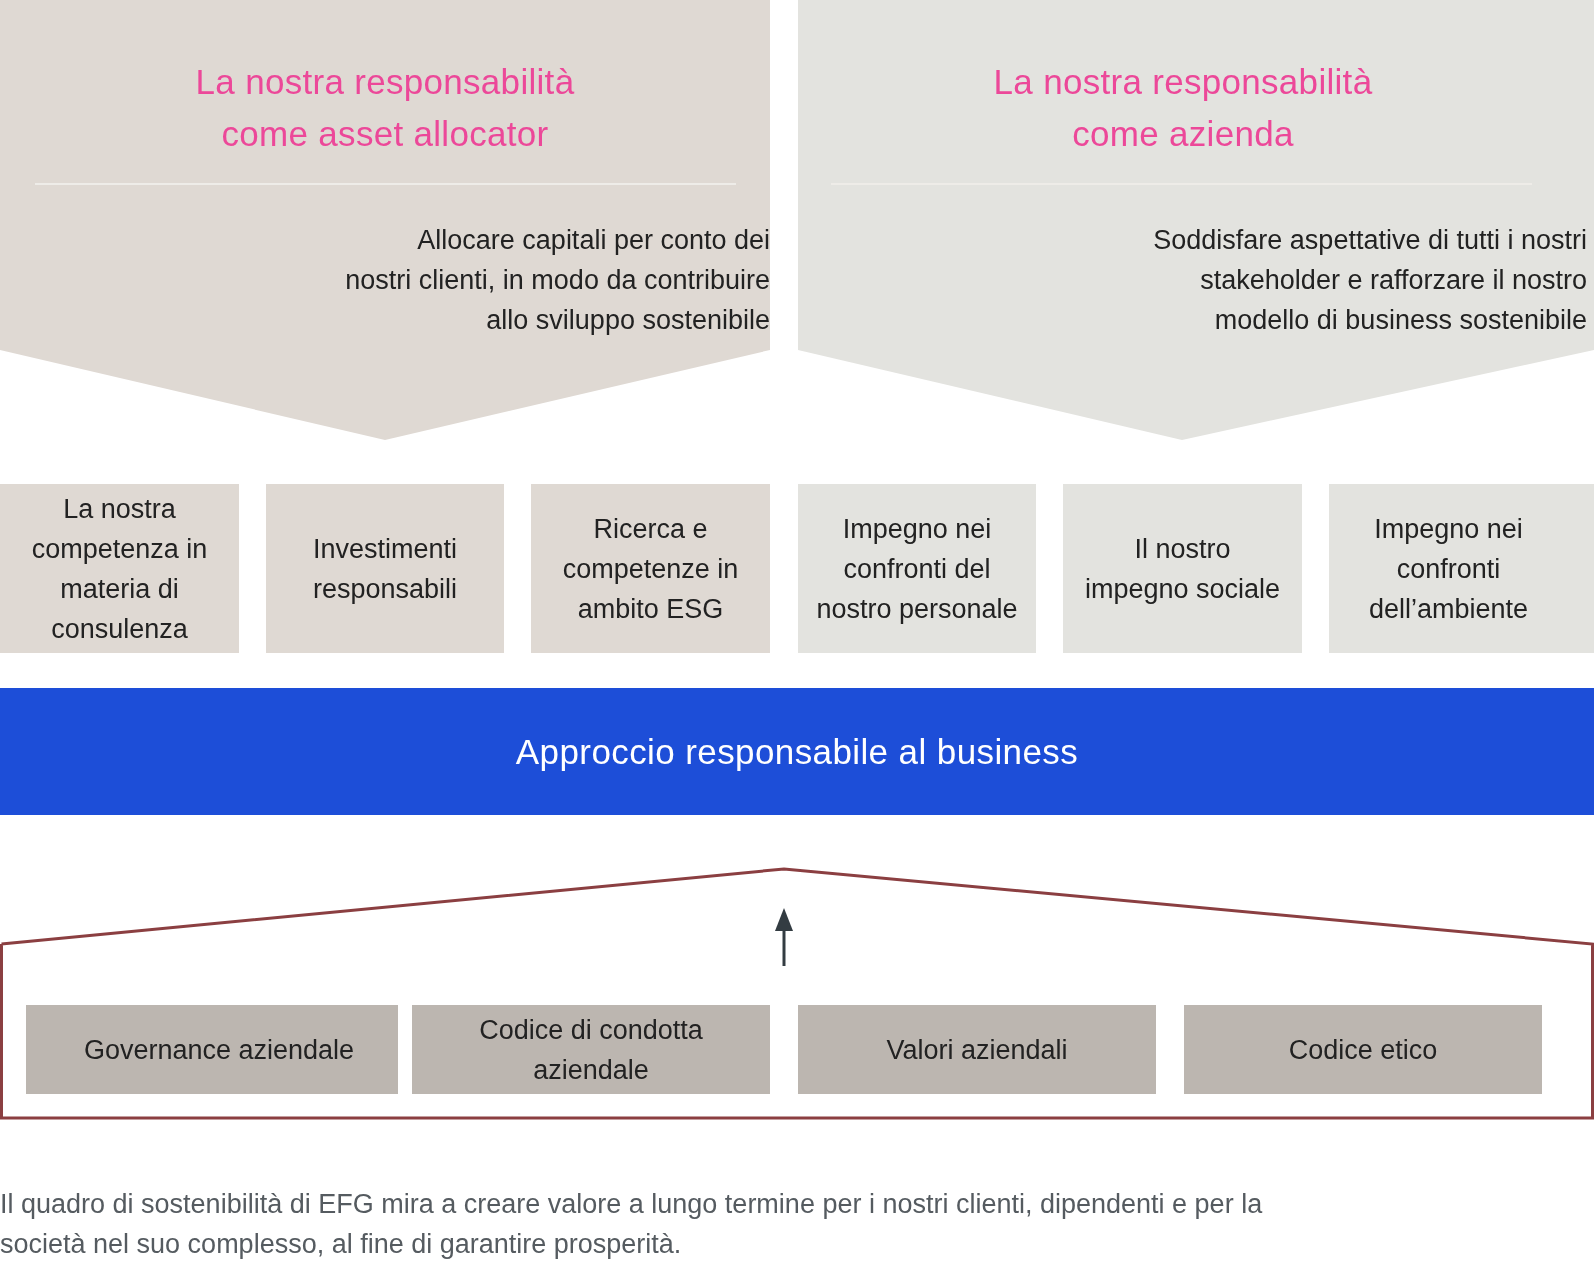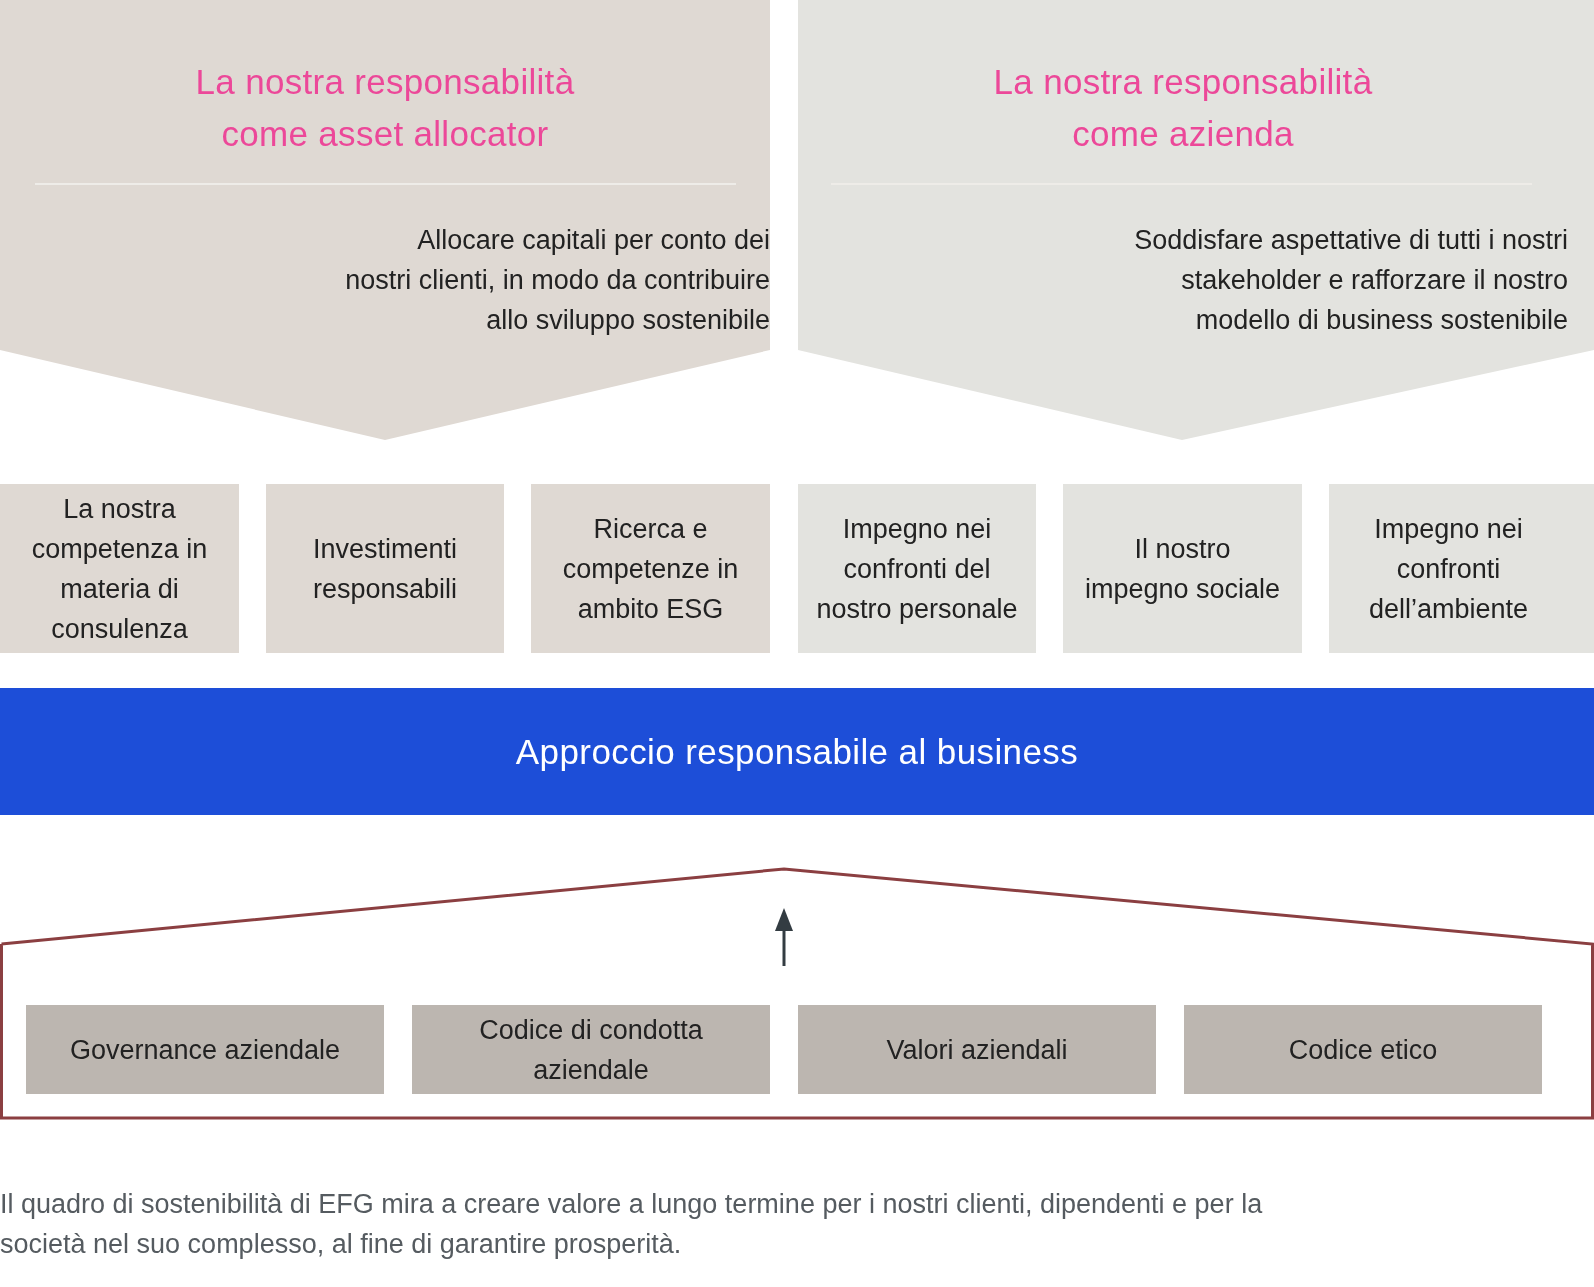--- a/index.html
+++ b/index.html
@@ -44,21 +44,21 @@
     <div>allo sviluppo sostenibile</div>
   </div>
 </div>
 
 <div>
   <div class="chev-title" style="left:798px; width:770px; top:56px;">
     <div>La nostra responsabilità</div>
     <div>come azienda</div>
   </div>
   <div class="chev-rule" style="left:831px; width:701px; top:183px;"></div>
-  <div class="chev-desc" style="left:798px; width:770px; top:220px;">
+  <div class="chev-desc" style="left:798px; width:770px; top:220px;padding-left:19px;">
     <div>Soddisfare aspettative di tutti i nostri</div>
     <div>stakeholder e rafforzare il nostro</div>
     <div>modello di business sostenibile</div>
   </div>
 </div>
 
 <div class="pillar left" style="left:0; width:239px;">
   <div>
     <div>La nostra</div>
     <div>competenza in</div>
@@ -105,21 +105,21 @@
 </div>
 
 <svg class="abs" style="left:0; top:860px;" width="1594" height="265">
   <polyline points="1.5,84 784,9 1592.5,84 1592.5,258 1.5,258 1.5,84" fill="none" stroke="#8b3f41" stroke-width="3"></polyline>
   <g>
     <line x1="784" y1="106" x2="784" y2="68" stroke="#333c42" stroke-width="3"></line>
     <polygon points="775,71 784,48 793,71" fill="#333c42"></polygon>
   </g>
 </svg>
 
-<div class="found" style="left:26px; width:358px;">
+<div class="found" style="left:26px; width:358px;padding-left:14px;">
   <div>
     <div>Governance aziendale</div>
   </div>
 </div>
 <div class="found" style="left:412px; width:358px;">
   <div>
     <div>Codice di condotta</div>
     <div>aziendale</div>
   </div>
 </div>

